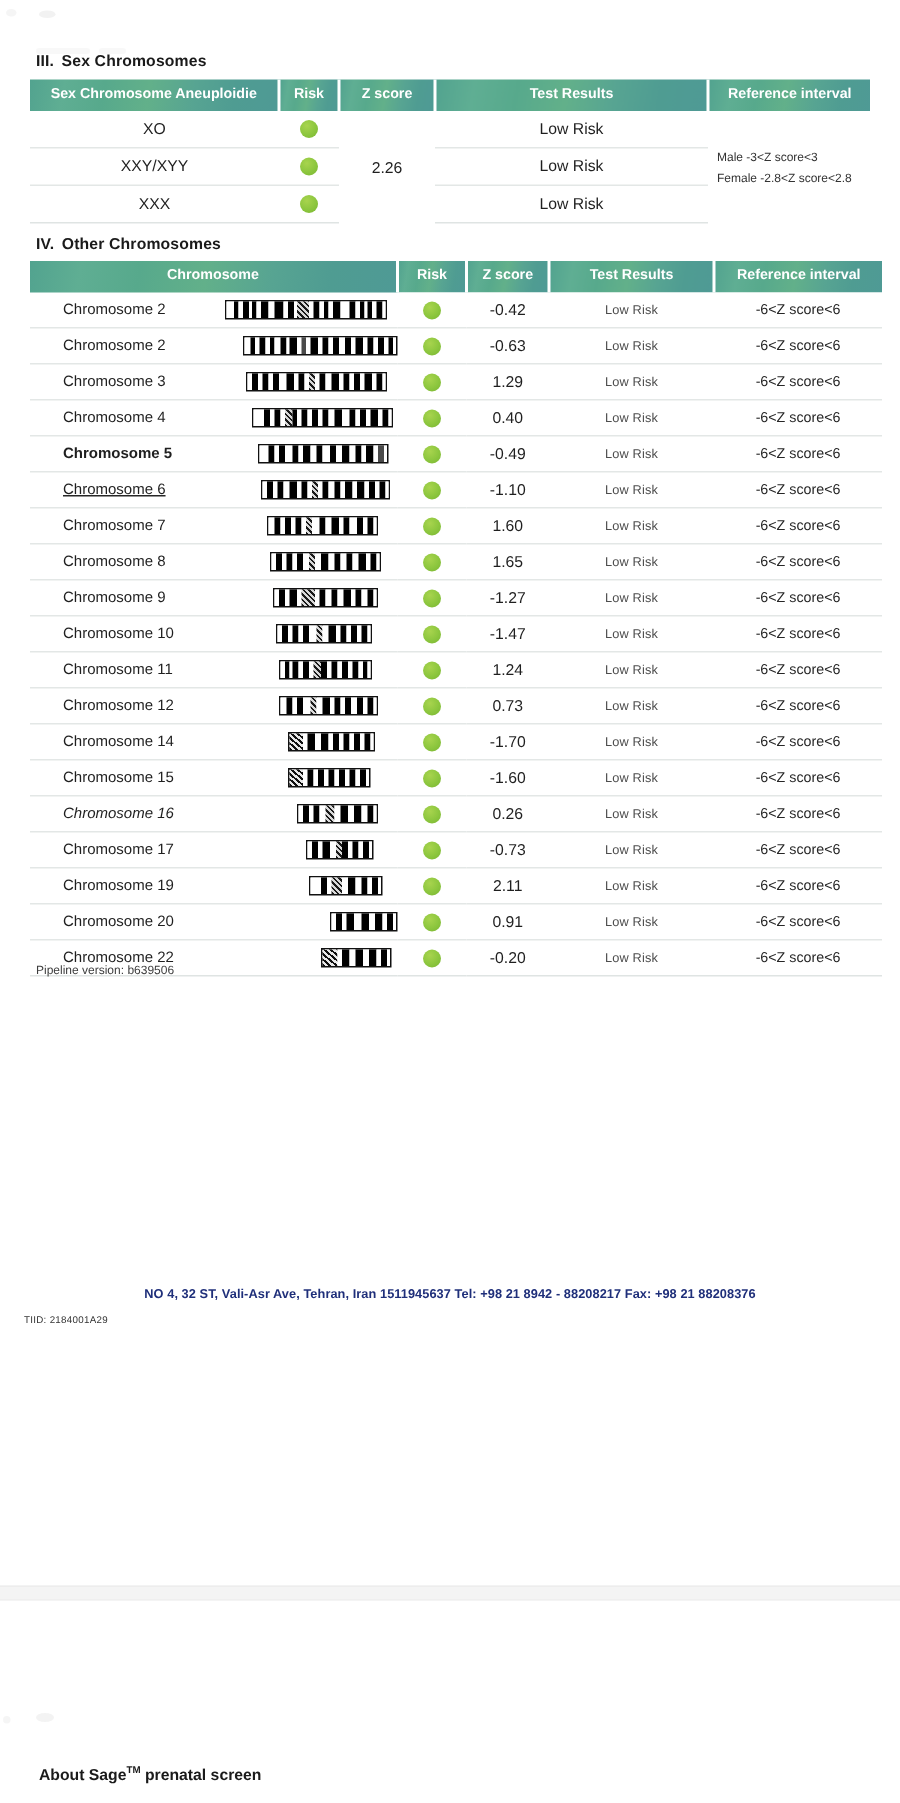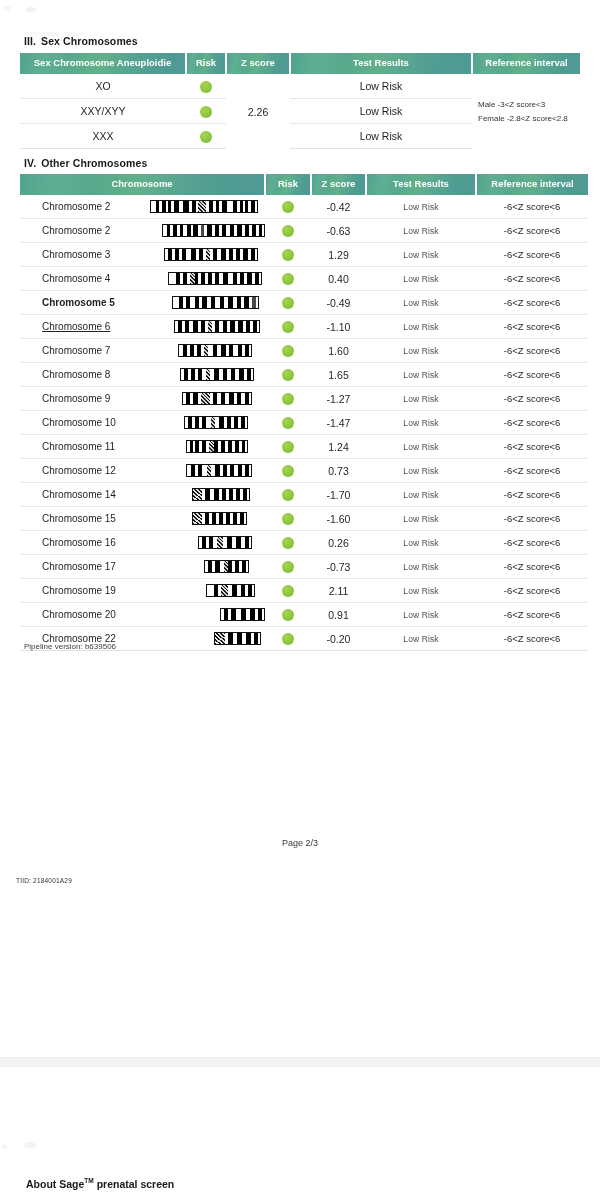--- a/index.html
+++ b/index.html
@@ -658,21 +658,21 @@
                 </div>
               </div>
             </div>
           </td>
           <td><span class="dot"></span></td>
           <td class="zval">-1.60</td>
           <td><span class="lowrisk">Low Risk</span></td>
           <td><span class="refval">-6&lt;Z score&lt;6</span></td>
         </tr>
         <tr>
-          <td style="height: 23px; position: relative;">
+          <td style="height: 23px; position: relative; font-style: italic;">
             <div style="display: flex; align-items: center;">
               <span class="chrname" style="min-width: 100px;">Chromosome 16</span>
               <div class="ideo-wrap" style="padding-left: 56px;">
                 <div class="ideo">
                   <i class="b-l" style="width: 3px;"></i>
                   <i class="b-d" style="width: 4px;"></i>
                   <i class="b-l" style="width: 3px;"></i>
                   <i class="b-d" style="width: 4px;"></i>
                   <i class="b-l" style="width: 4px;"></i>
                   <i class="b-c" style="width: 6px;"></i>
@@ -796,20 +796,20 @@
           <td><span class="lowrisk">Low Risk</span></td>
           <td><span class="refval">-6&lt;Z score&lt;6</span></td>
         </tr>
       </tbody>
   </table>
 
   <div class="pipeline">Pipeline version: b639506</div>
 
   <div class="sheet-split"></div>
 
-  <div class="pagenum">Page 2/3</div>
+  <div class="addr">NO 4, 32 ST, Vali-Asr Ave, Tehran, Iran 1511945637  Tel: +98 21 8942 - 88208217  Fax: +98 21 88208376</div>
   <div class="tiid">TIID: 2184001A29</div>
 
   <div class="about">
     <span>About Sage</span><sup>TM</sup><span> prenatal screen</span>
   </div>
 
 </div>
 
 </body></html>

